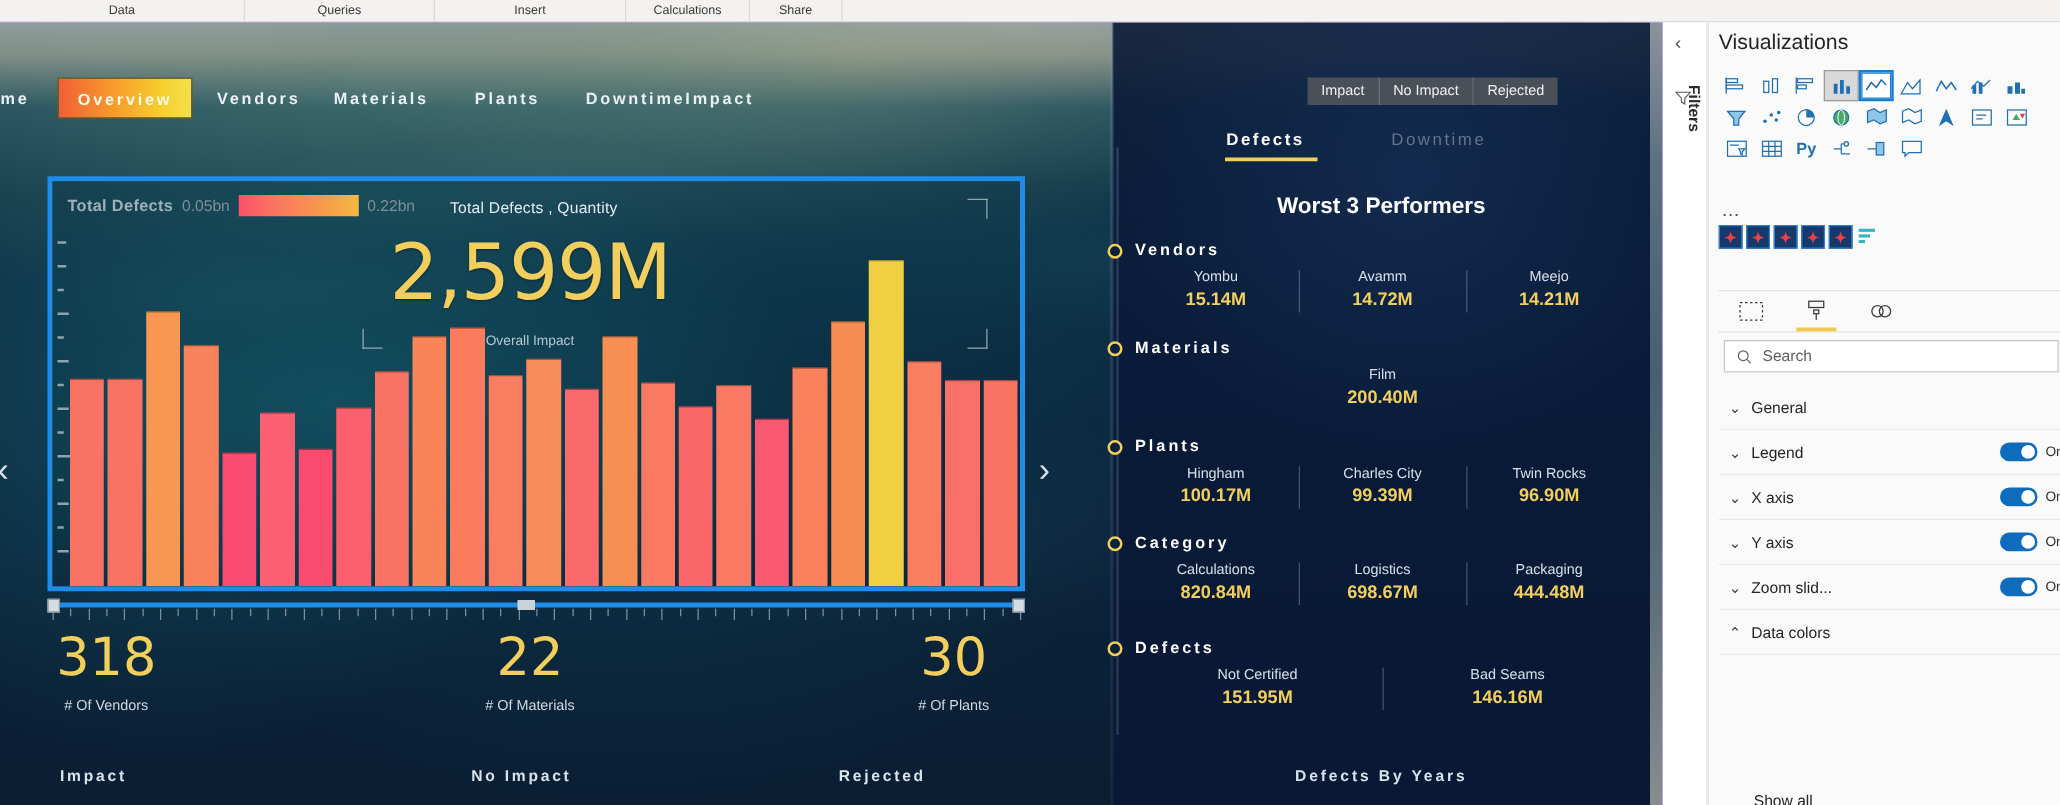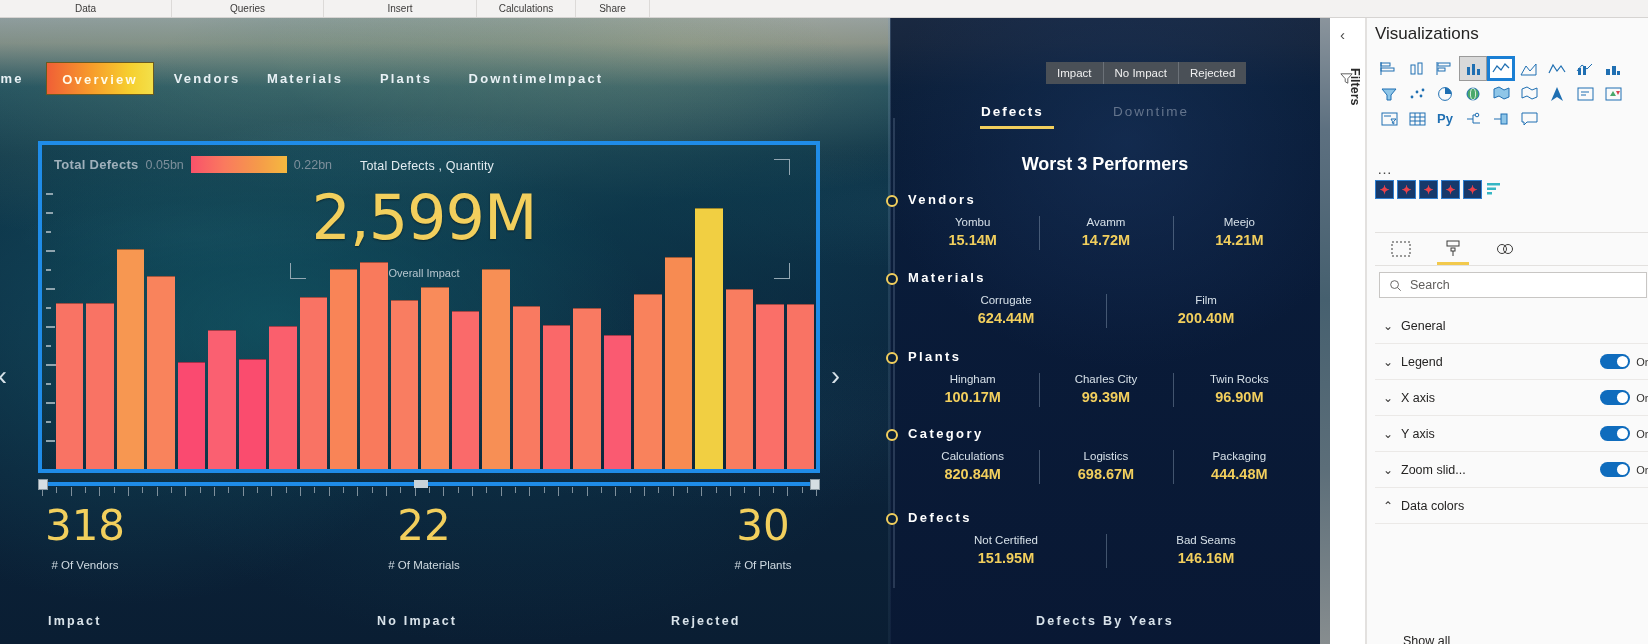--- a/index.html
+++ b/index.html
@@ -246,21 +246,21 @@
     width:30px; height:15px; border-radius:8px; background:#0f6cbd; position:relative; margin-right:2px; overflow:hidden;
   }
   .acc .toggle::after { content:""; position:absolute; right:2px; top:2px; width:11px; height:11px; border-radius:50%; background:#fff; }
   .acc .ontext { font-size:11px; color:#323130; margin-left:4px; }
   #showall { position:absolute; left:36px; top:616px; font-size:12.5px; color:#252423; }
 </style>
 </head>
 <body>
 
 <div id="ribbon">
-    <div class="ribbon-tab" style="width: 172px;">Data</div>
+    <div class="ribbon-tab" style="width: 196px;">Data</div>
     <div class="ribbon-tab" style="width: 152px;">Queries</div>
     <div class="ribbon-tab" style="width: 153px;">Insert</div>
     <div class="ribbon-tab" style="width: 99px;">Calculations</div>
     <div class="ribbon-tab" style="width: 74px;">Share</div>
   </div>
 
 <div id="canvas-wrap">
   <div id="report">
     <div id="right-scene"></div>
 
@@ -453,24 +453,20 @@
               <div class="cn">Meejo</div>
               <div class="cvv">14.21M</div>
             </div>
           </div>
         </div>
         <div class="grp" style="top: 252px;">
           <div class="dot"></div>
           <div class="gname">Materials</div>
           <div class="cols">
             <div class="col">
-              <div class="cn">Corrugate</div>
-              <div class="cvv">624.44M</div>
-            </div>
-            <div class="col">
               <div class="cn">Film</div>
               <div class="cvv">200.40M</div>
             </div>
           </div>
         </div>
         <div class="grp" style="top: 331px;">
           <div class="dot"></div>
           <div class="gname">Plants</div>
           <div class="cols">
             <div class="col">

